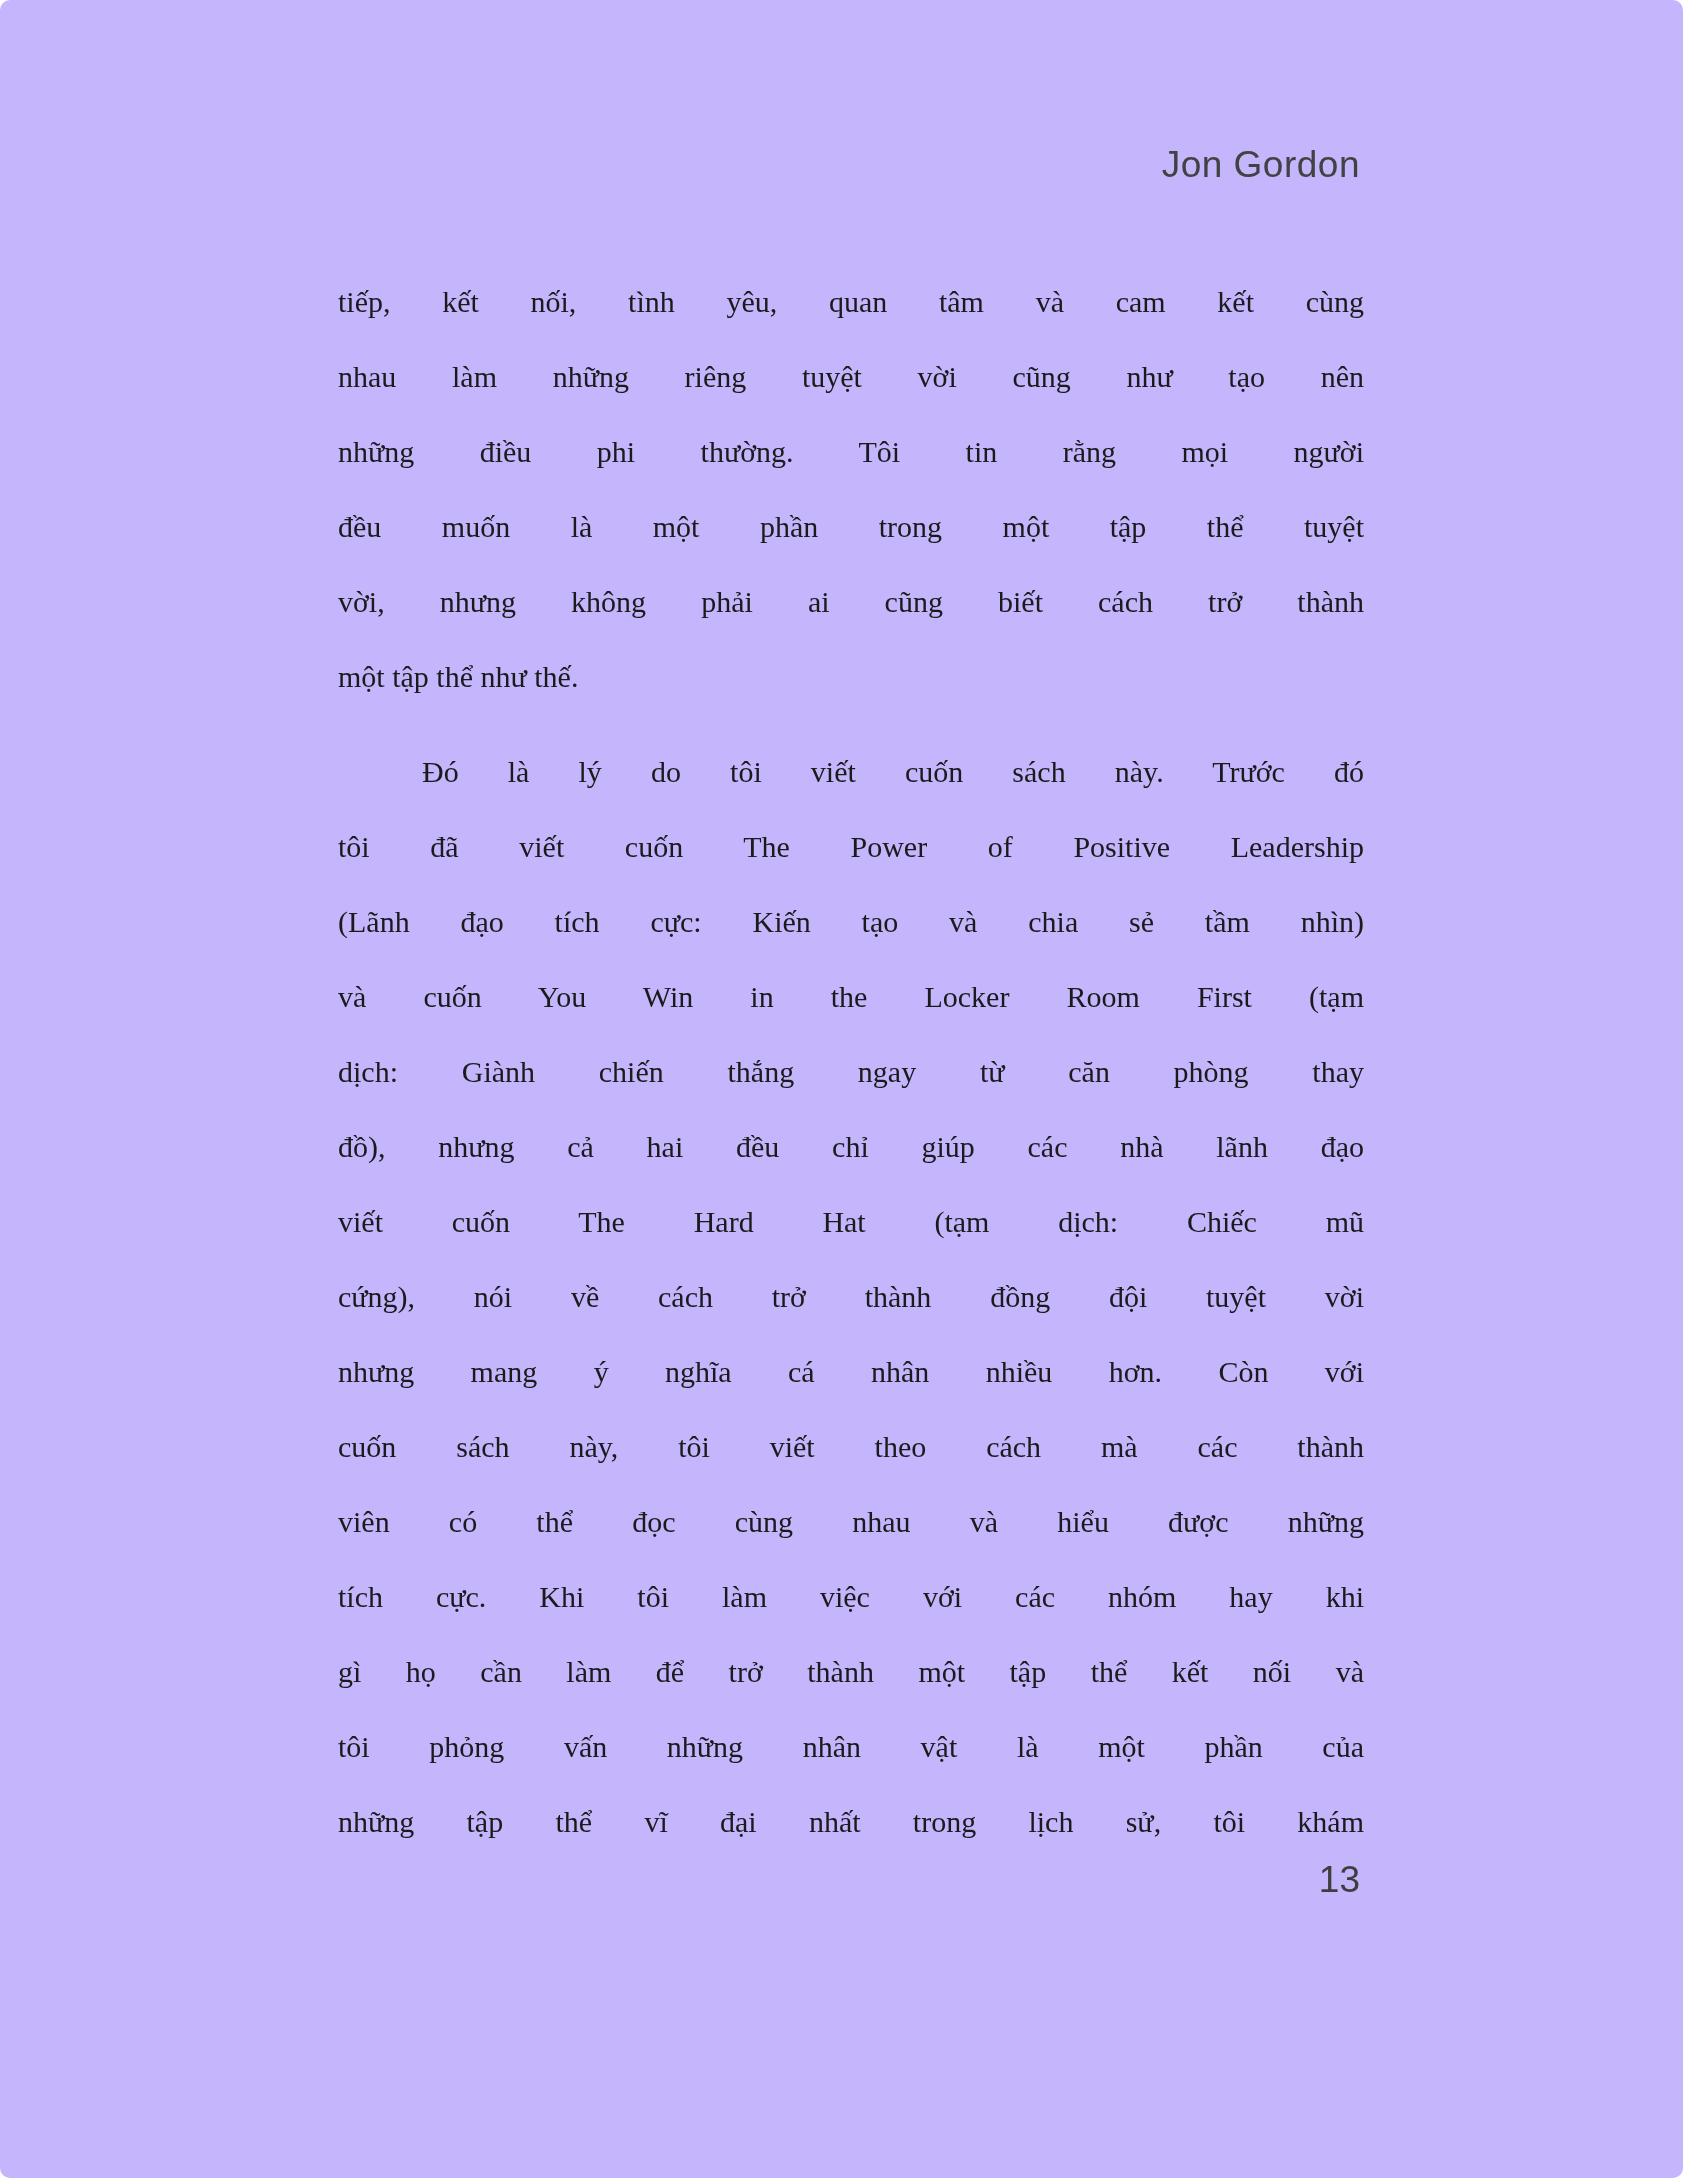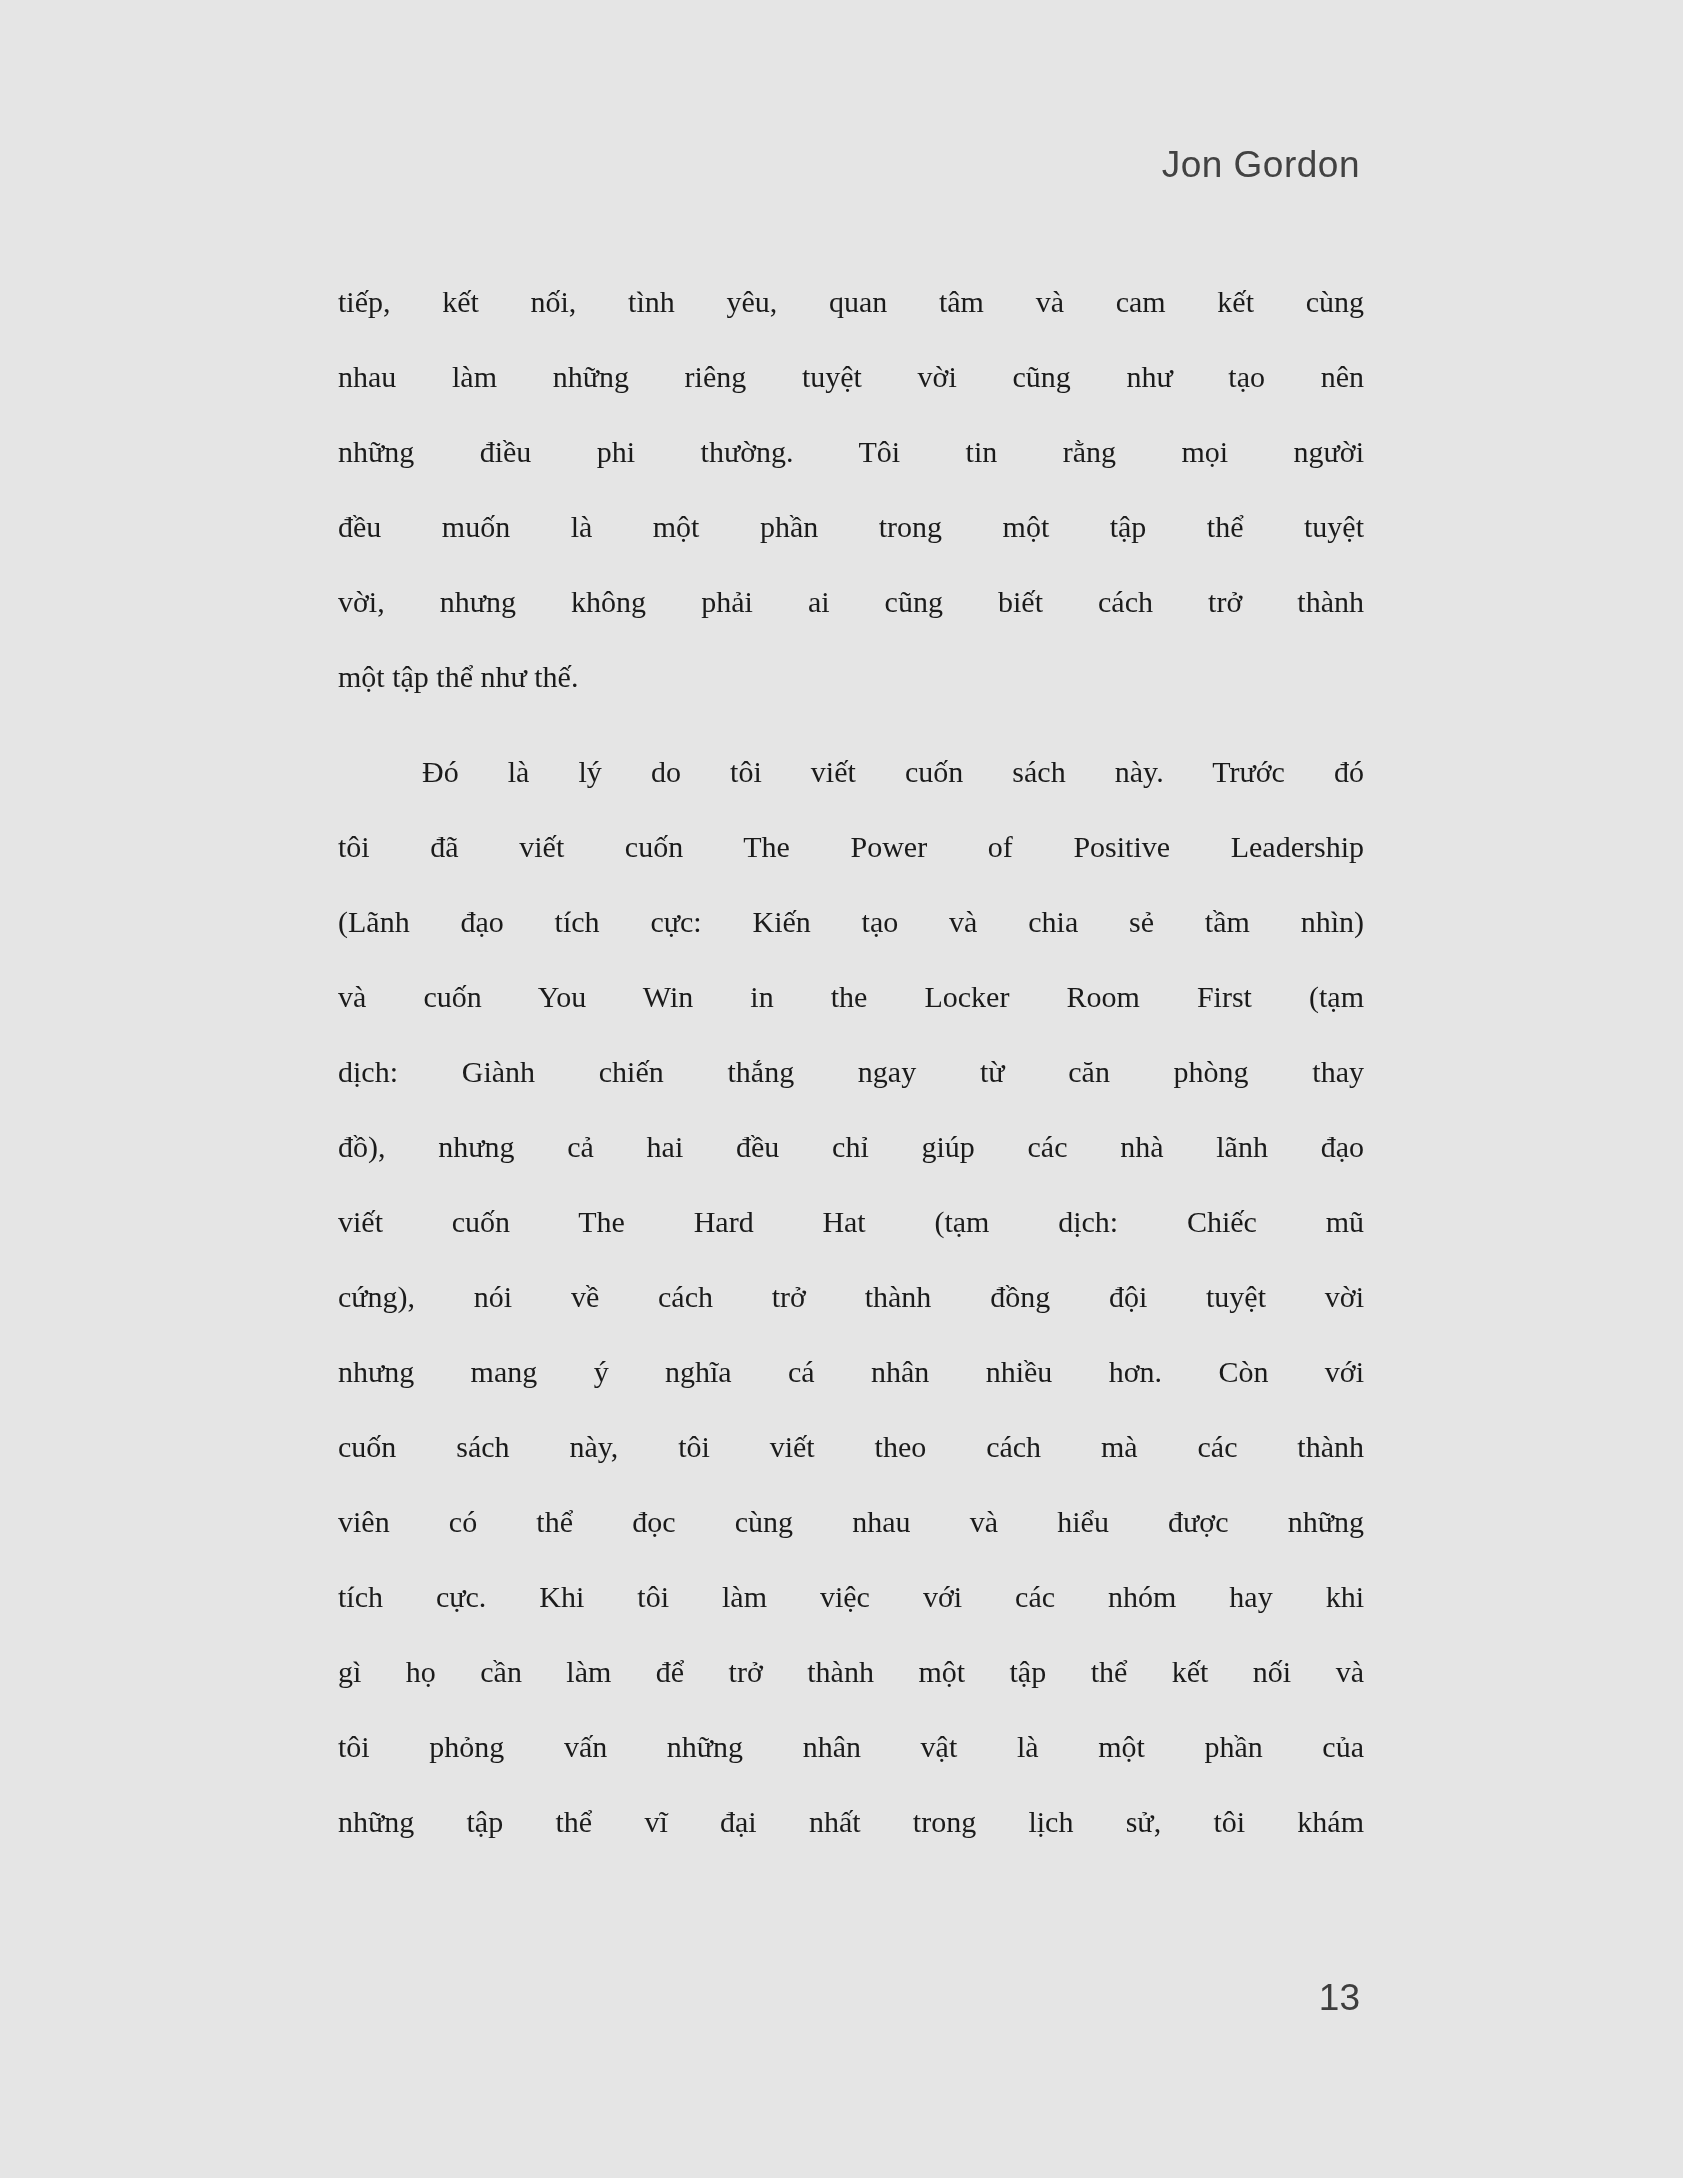--- a/index.html
+++ b/index.html
@@ -4,22 +4,23 @@
 <style>
   html, body {
     margin: 0;
     padding: 0;
     background: #ffffff;
   }
   .page {
     position: relative;
     width: 1683px;
     height: 2178px;
-    background: #e5e5e5;
+    background: #c4b5fd;
     overflow: hidden;
+    border-radius: 10px;
   }
   .running-header {
     position: absolute;
     top: 143px;
     left: 337px;
     width: 1023px;
     text-align: right;
     font-family: "Liberation Sans", sans-serif;
     font-size: 37px;
     line-height: 44px;
@@ -44,21 +45,21 @@
     -moz-text-align-last: justify;
   }
   .line.no-just {
     text-align-last: left;
     -moz-text-align-last: left;
   }
   .line.indent { padding-left: 84px; }
   .i { }
   .page-footer {
     position: absolute;
-    top: 1976px;
+    top: 1858px;
     left: 337px;
     width: 1023px;
     text-align: right;
     font-family: "Liberation Sans", sans-serif;
     font-size: 37px;
     line-height: 44px;
     color: #3e3e3e;
   }
 </style>
 </head>

